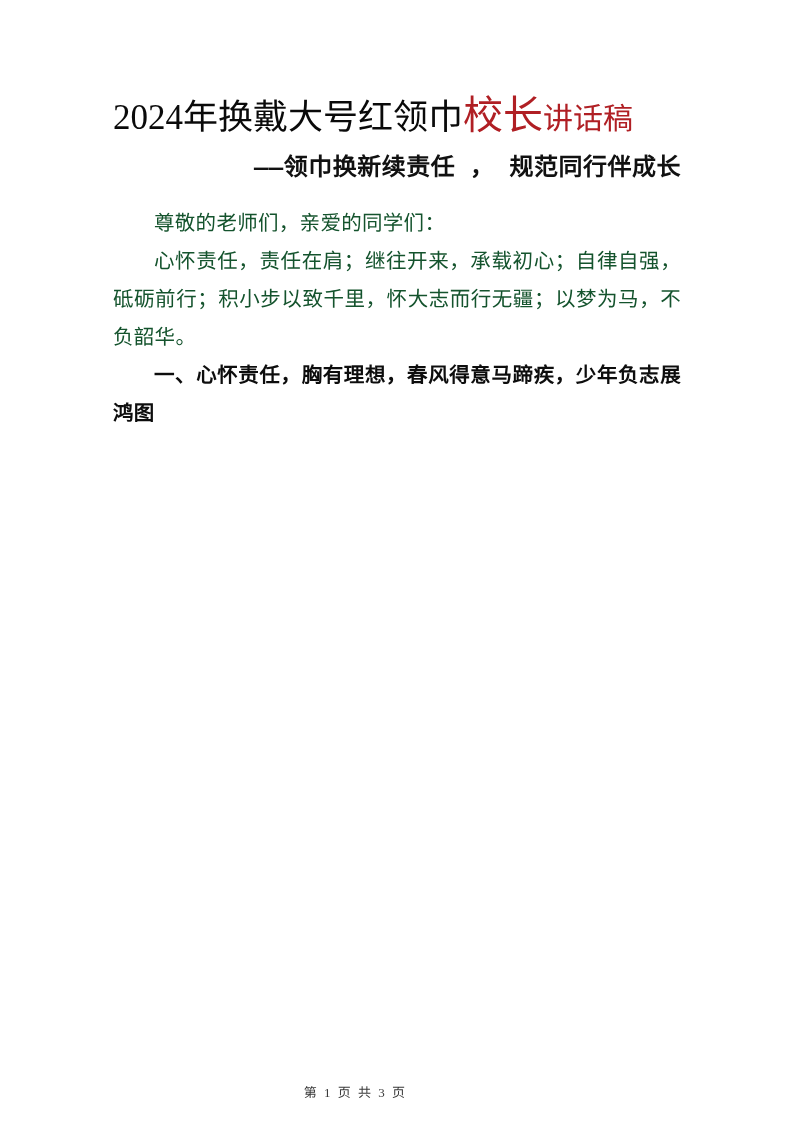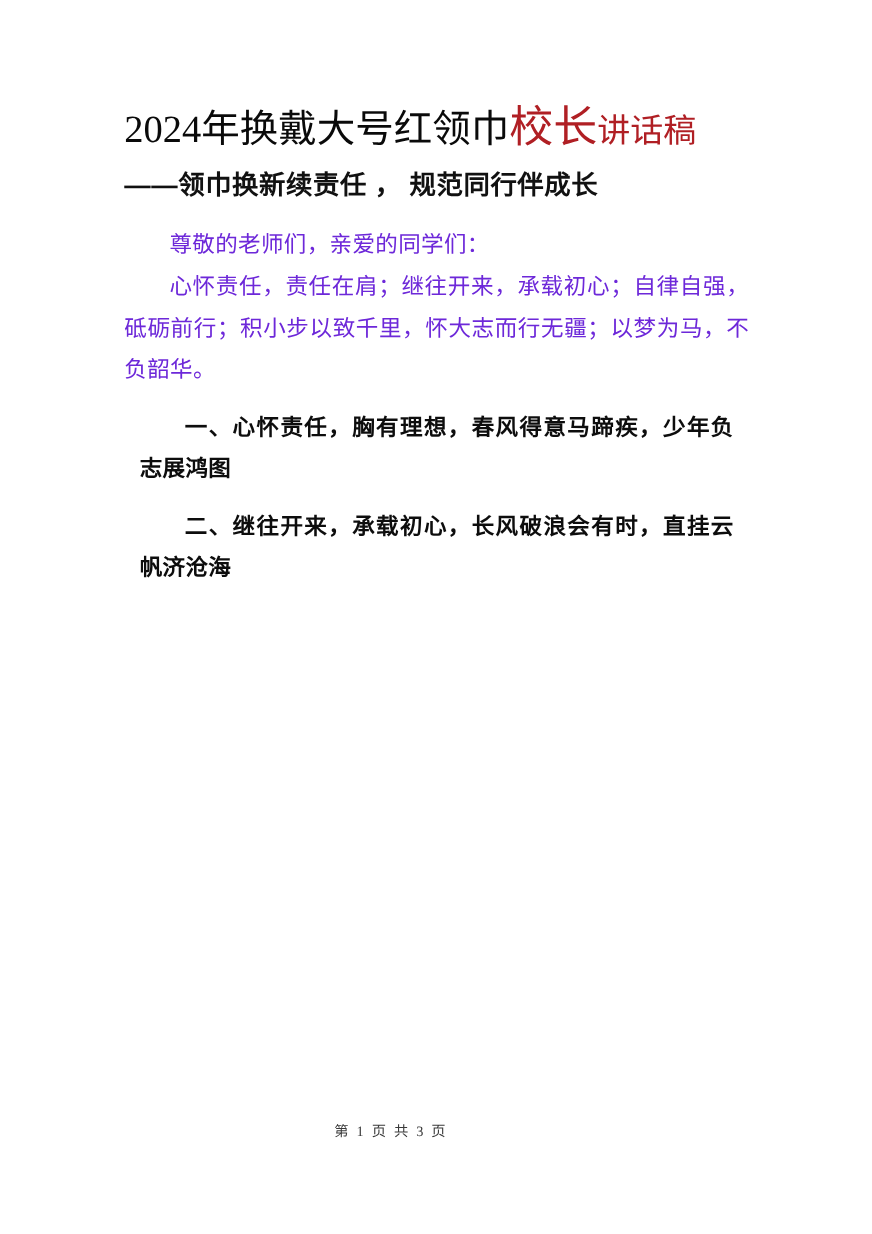--- a/index.html
+++ b/index.html
@@ -59,67 +59,67 @@
     font-family: "Liberation Serif", "DejaVu Serif", serif;
     font-size: 30px;
     color: #b01f24;
     font-weight: 400;
   }
 
   
   .doc-subtitle {
     margin: 14px 0 0 0;
     padding: 0;
-    text-align: left;
-    font-family: Liberation Sans, sans-serif;
+    text-align: right;
+    font-family: Liberation Mono, monospace;
     font-size: 24px;
     font-weight: bold;
     color: #111111;
     line-height: 1.3;
     letter-spacing: 0.5px;
   }
 
   
   .para {
     margin: 0;
     padding: 0;
     font-family: "Liberation Serif", "DejaVu Serif", serif;
     font-size: 20.5px;
     line-height: 38px;
-    color: #6d28d9;
+    color: #14532d;
     text-align: justify;
     text-justify: inter-ideograph;
     text-indent: 2em;
     letter-spacing: 0.3px;
   }
 
   .para.first {
     margin-top: 20px;
   }
 
   .section-heading {
-    margin: 14px;
+    margin: 0;
     padding: 0;
     font-family: "Liberation Serif", "DejaVu Serif", serif;
     font-size: 20.5px;
     font-weight: bold;
     line-height: 38px;
     color: #0d0d0d;
     text-align: justify;
     text-justify: inter-ideograph;
     text-indent: 2em;
     letter-spacing: 0.3px;
   }
 
   
   #page-footer {
     position: absolute;
     left: 0;
     right: 0;
-    top: 1018px;
+    top: 1082px;
     text-align: center;
     font-family: "Liberation Serif", "DejaVu Serif", serif;
     font-size: 13px;
     color: #3a3a3a;
     letter-spacing: 2px;
   }
 </style>
 </head>
 <body>
 
@@ -132,19 +132,18 @@
     <h2 class="doc-subtitle">——领巾换新续责任 ， 规范同行伴成长</h2>
 
     <p class="para first">尊敬的老师们，亲爱的同学们：</p>
 
     <p class="para">心怀责任，责任在肩；继往开来，承载初心；自律自强，砥砺前行；积小步以致千里，怀大志而行无疆；以梦为马，不负韶华。</p>
 
 
     <p class="section-heading">一、心怀责任，胸有理想，春风得意马蹄疾，少年负志展鸿图</p>
 
 
-    <p class="section-heading">二、继往开来，承载初心，长风破浪会有时，直挂云帆济沧海</p>
 
   </div>
 
   <div id="page-footer">第 1 页 共 3 页</div>
 
 </div>
 
 </body></html>

